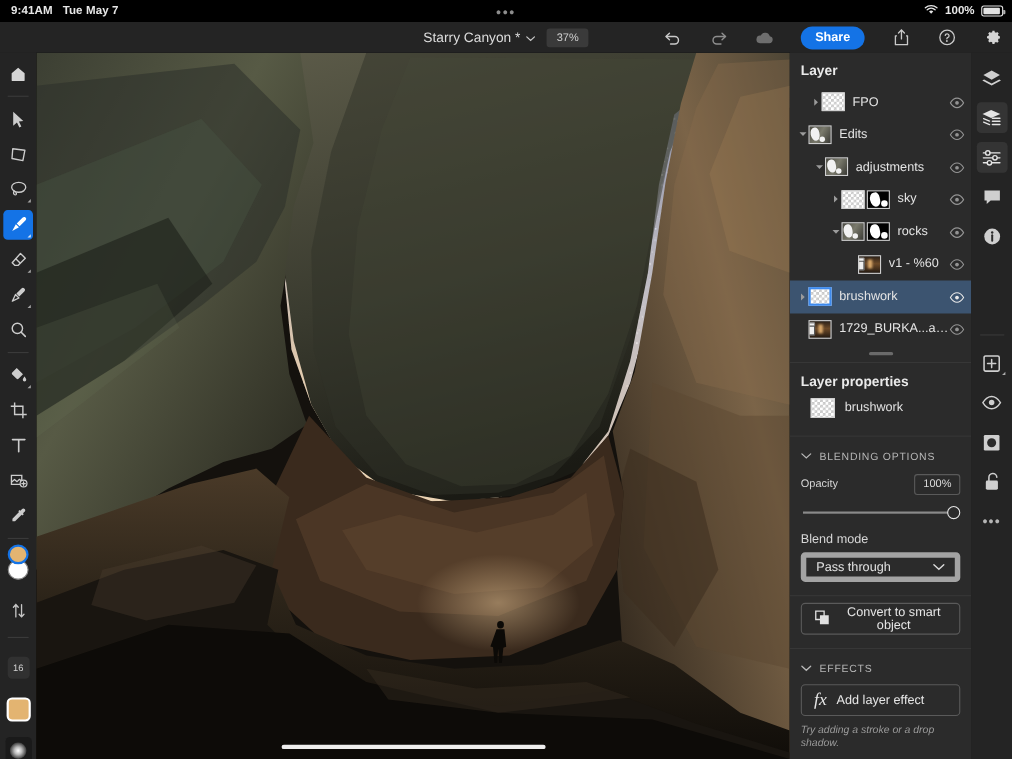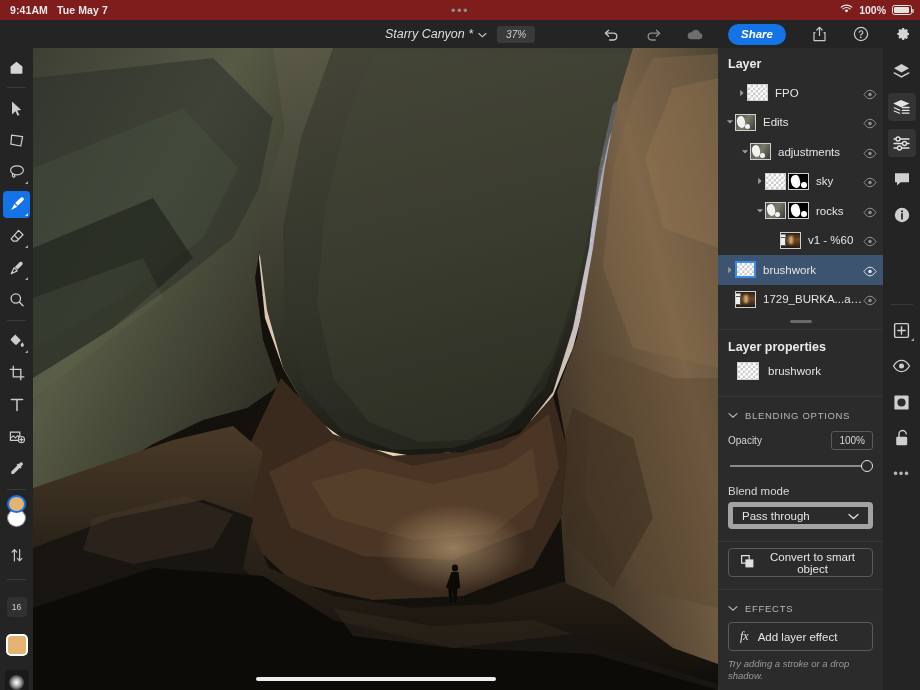--- a/index.html
+++ b/index.html
@@ -2,37 +2,37 @@
 <html><head>
 <meta charset="utf-8">
 <style>
   * { box-sizing: border-box; margin:0; padding:0; }
   html,body { width:920px; height:690px; overflow:hidden; background:#1b1b1b;
     font-family:"Liberation Sans", sans-serif; -webkit-font-smoothing:antialiased; }
   #app { position:relative; width:920px; height:690px; background:#202020; }
 
   
   .statusbar { position:absolute; left:0; top:0; width:920px; height:20px;
-    background:#7f1d1d; display:flex; align-items:center; color:#e8e8e8;
+    background:#000000; display:flex; align-items:center; color:#e8e8e8;
     font-size:10.5px; }
   .sb-left { position:absolute; left:10px; display:flex; gap:9px; align-items:center;
     font-weight:600; letter-spacing:.1px; }
   .sb-center { position:absolute; left:50%; transform:translateX(-50%);
     color:#8d8d8d; font-size:13px; letter-spacing:1.5px; line-height:9px;}
   .sb-right { position:absolute; right:8px; display:flex; gap:6px; align-items:center;
     font-size:10.5px; font-weight:600;}
   .batt { width:20px; height:10px; border:1.2px solid #e2e2e2; border-radius:2.4px;
     position:relative; }
   .batt::after{content:"";position:absolute;right:-3px;top:3px;width:1.6px;height:4px;
     background:#b0b0b0;border-radius:0 1px 1px 0;}
   .batt i{position:absolute;left:1.2px;top:1.2px;bottom:1.2px;width:15px;background:#e2e2e2;border-radius:1px;display:block;}
 
   
   .topbar { position:absolute; left:0; top:20px; width:920px; height:28px;
-    background:#242424; display:flex; align-items:center;font-style:italic; }
+    background:#242424; display:flex; align-items:center; }
   .doc-title-wrap { position:absolute; left:50%; transform:translateX(-50%);
     display:flex; align-items:center; gap:10px; }
   .doc-title { color:#dcdcdc; font-size:12.5px; display:flex; align-items:center; gap:5px;}
   .zoom-chip { background:#3a3a3a; color:#cfcfcf; font-size:10px; border-radius:3px;
     padding:3px 9px; min-width:34px; text-align:center; }
   .top-right { position:absolute; right:8px; display:flex; align-items:center; gap:24px;}
   .share-btn { background:#1473e6; color:#fff; font-size:11.5px; font-weight:700;
     border-radius:12px; padding:4px 13px; line-height:13px; }
   .icon-btn { width:18px; height:18px; display:flex; align-items:center; justify-content:center;
     color:#c8c8c8; }
@@ -134,21 +134,21 @@
   .slider .track{position:absolute;left:0;right:0;top:5px;height:1.5px;background:#8a8a8a;}
   .slider .knob{position:absolute;right:-2px;top:0;width:12px;height:12px;border-radius:50%;
     border:1.5px solid #e6e6e6;background:#2b2b2b;}
   .blend-label{color:#d6d6d6;font-size:11.5px;padding:13px 10px 5px;}
   .select{margin:0 10px;height:27px;border:5px solid #a3a3a3;border-radius:4px;
     display:flex;align-items:center;justify-content:space-between;padding:0 9px;
     color:#e4e4e4;font-size:11.5px;}
   .btn-wide{margin:11px 10px 0;height:29px;border:1px solid #5a5a5a;border-radius:4px;
     display:flex;align-items:center;gap:9px;padding:0 11px;color:#e6e6e6;font-size:11.5px;text-align:center;}
   .hint{color:#9a9a9a;font-size:9.5px;font-style:italic;padding:7px 10px 0;line-height:12px;}
-  .fx{font-style:italic;font-family:"Liberation Serif",serif;font-size:12px;color:#e6e6e6;}
+  .fx{font-style:italic;font-family:"Liberation Serif",serif;font-size:16px;color:#e6e6e6;}
 
   
   .rightrail{position:absolute;left:883px;top:48px;width:37px;height:642px;
     background:#242424;display:flex;flex-direction:column;align-items:center;padding-top:5px;}
   .rail-btn{width:28px;height:28px;margin:4px 0;border-radius:4px;display:flex;
     align-items:center;justify-content:center;color:#c4c4c4;position:relative;flex:none;}
   .rail-btn.on{background:#343434;}
   .rail-div{width:22px;height:1px;background:#393939;margin:7px 0;flex:none;}
   .rail-corner{position:absolute;right:2px;bottom:3px;width:0;height:0;
     border-left:3.5px solid transparent;border-bottom:3.5px solid #c4c4c4;opacity:.85;}

